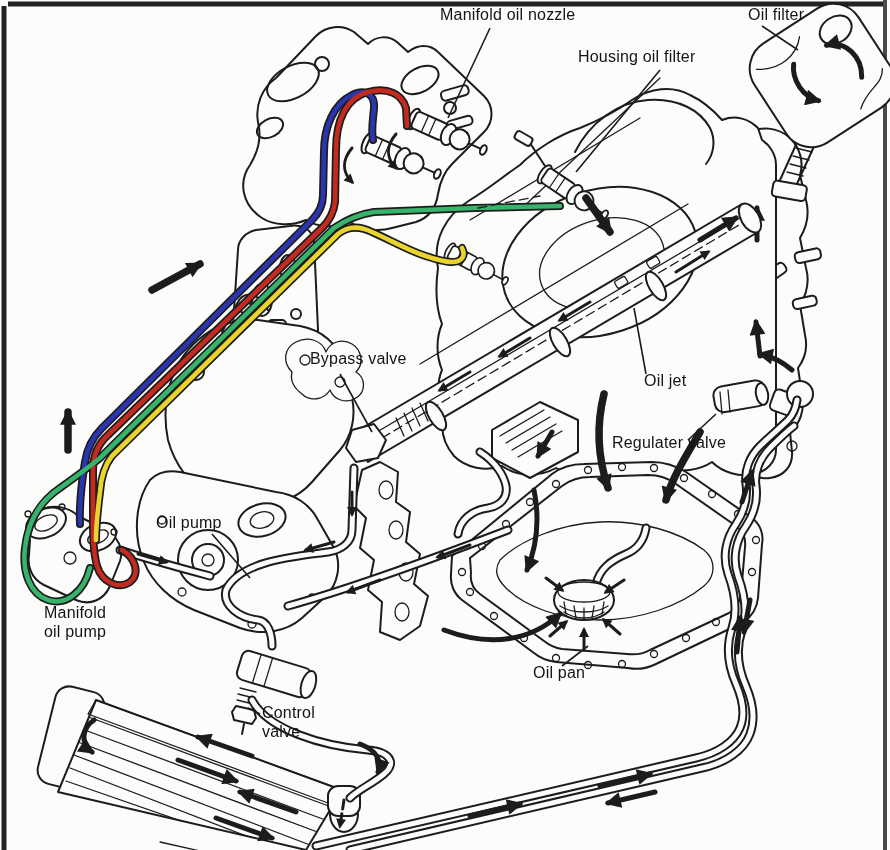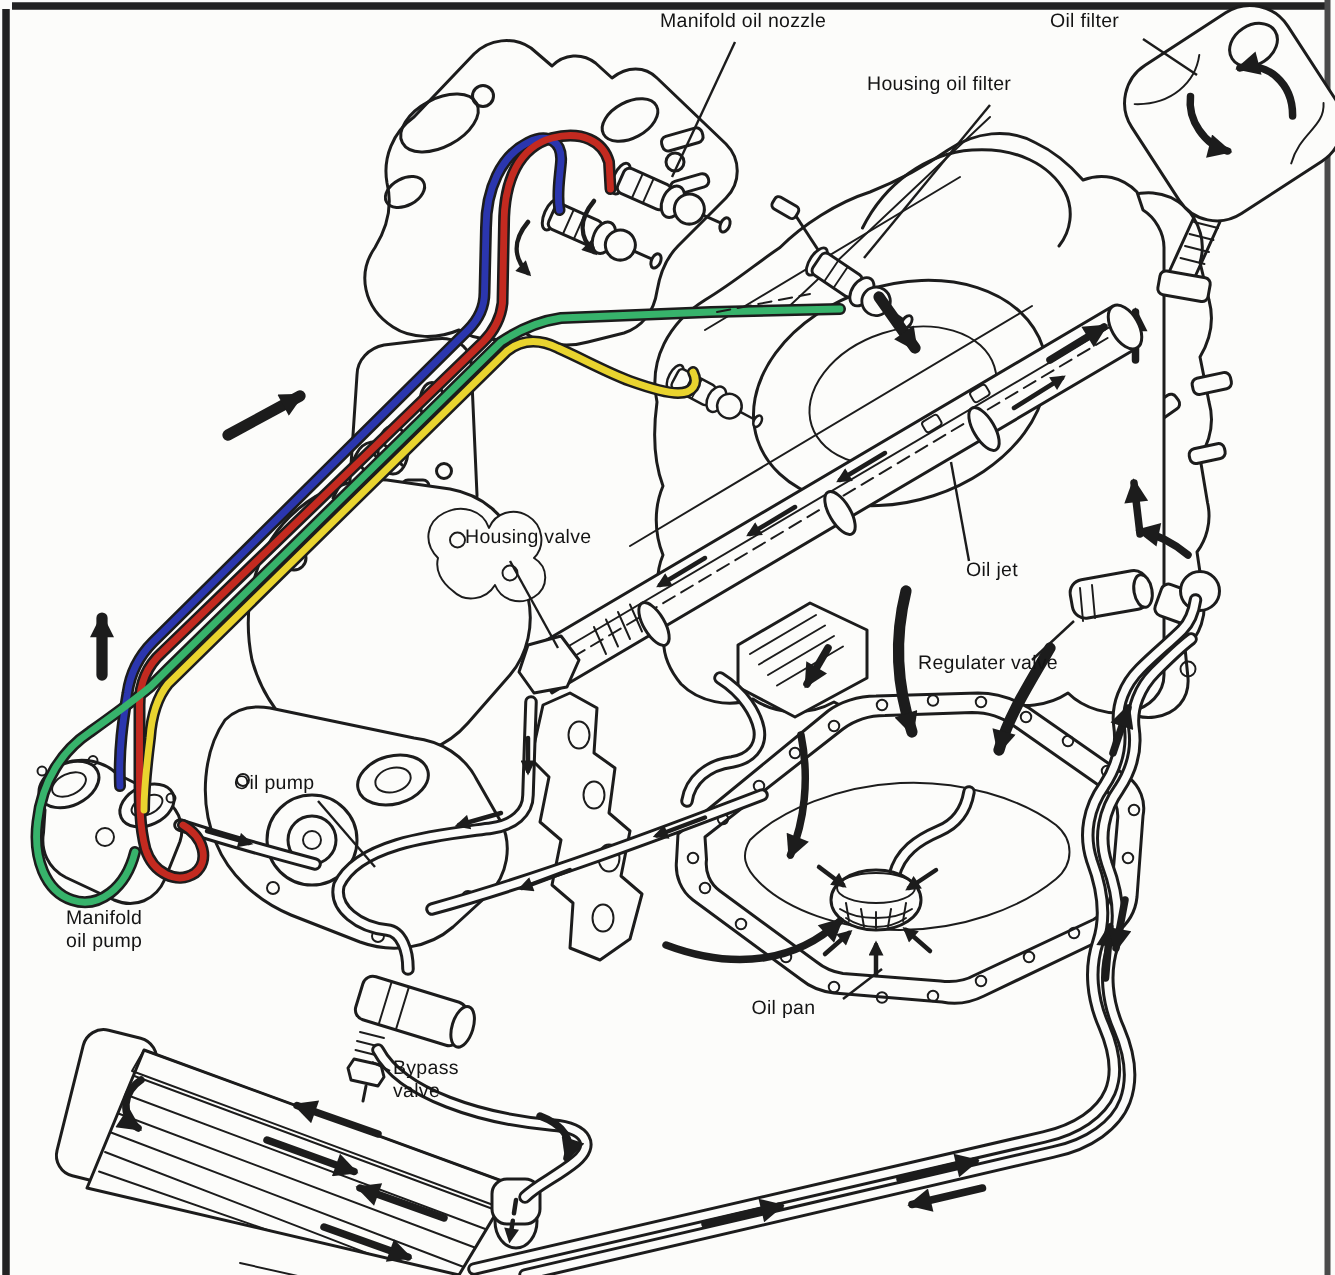--- a/index.html
+++ b/index.html
@@ -3,21 +3,21 @@
 <meta charset="utf-8">
 <style>
   :root{
     --line:#1c1c1c; --paper:#fcfcfa;
     --t-red:#c32a20; --t-blue:#2b36ae; --t-green:#37b36b; --t-yellow:#e9d42f;
   }
   html,body{margin:0;padding:0;}
   body{width:890px;height:850px;background:var(--paper);overflow:hidden;}
   .stage{position:relative;width:890px;height:850px;font-family:"Liberation Sans",sans-serif;}
   svg{position:absolute;left:0;top:0;}
-  .lbl{position:absolute;font-size:13px;color:#141414;white-space:pre-line;line-height:1.18;letter-spacing:.2px;}
+  .lbl{position:absolute;font-size:16px;color:#141414;white-space:pre-line;line-height:1.18;letter-spacing:.2px;}
   .ln{stroke:var(--line);stroke-width:2;stroke-linejoin:round;stroke-linecap:round;}
   .thin{stroke-width:1.3;}
   .nf{fill:none;}
   .fw{fill:var(--paper);}
   .dash{stroke-dasharray:9 5;}
   .pipe-o{fill:none;stroke:var(--line);stroke-width:9;stroke-linecap:round;stroke-linejoin:round;}
   .pipe-i{fill:none;stroke:var(--paper);stroke-width:5;stroke-linecap:round;stroke-linejoin:round;}
   .tube-o{fill:none;stroke:var(--line);stroke-width:8;stroke-linecap:round;stroke-linejoin:round;}
   .tube{fill:none;stroke-width:4.6;stroke-linecap:round;stroke-linejoin:round;}
   .t-red{stroke:var(--t-red);} .t-blue{stroke:var(--t-blue);}
@@ -364,23 +364,23 @@
     <path d="M646,374 L634,308"></path>
     <path d="M688,440 L716,414"></path>
     <path d="M212,534 L250,578"></path>
     <path d="M562,666 L588,646"></path>
     <path d="M260,714 L248,708"></path>
   </g>
 </svg>
 
   <div class="lbl" style="left:440px;top:6px">Manifold oil nozzle</div>
   <div class="lbl" style="left:578px;top:48px">Housing oil filter</div>
-  <div class="lbl" style="left:700px;top:6px">Oil filter</div>
-  <div class="lbl" style="left:310px;top:350px">Housing valve</div>
+  <div class="lbl" style="left:748px;top:6px">Oil filter</div>
+  <div class="lbl" style="left:310px;top:350px">Bypass valve</div>
   <div class="lbl" style="left:644px;top:372px">Oil jet</div>
   <div class="lbl" style="left:612px;top:434px">Regulater valve</div>
   <div class="lbl" style="left:156px;top:514px">Oil pump</div>
   <div class="lbl" style="left:44px;top:604px">Manifold
 oil pump</div>
-  <div class="lbl" style="left:501px;top:664px">Oil pan</div>
-  <div class="lbl" style="left:262px;top:704px">Bypass
+  <div class="lbl" style="left:533px;top:664px">Oil pan</div>
+  <div class="lbl" style="left:262px;top:704px">Control
 valve</div>
 </div>
 
 </body></html>

